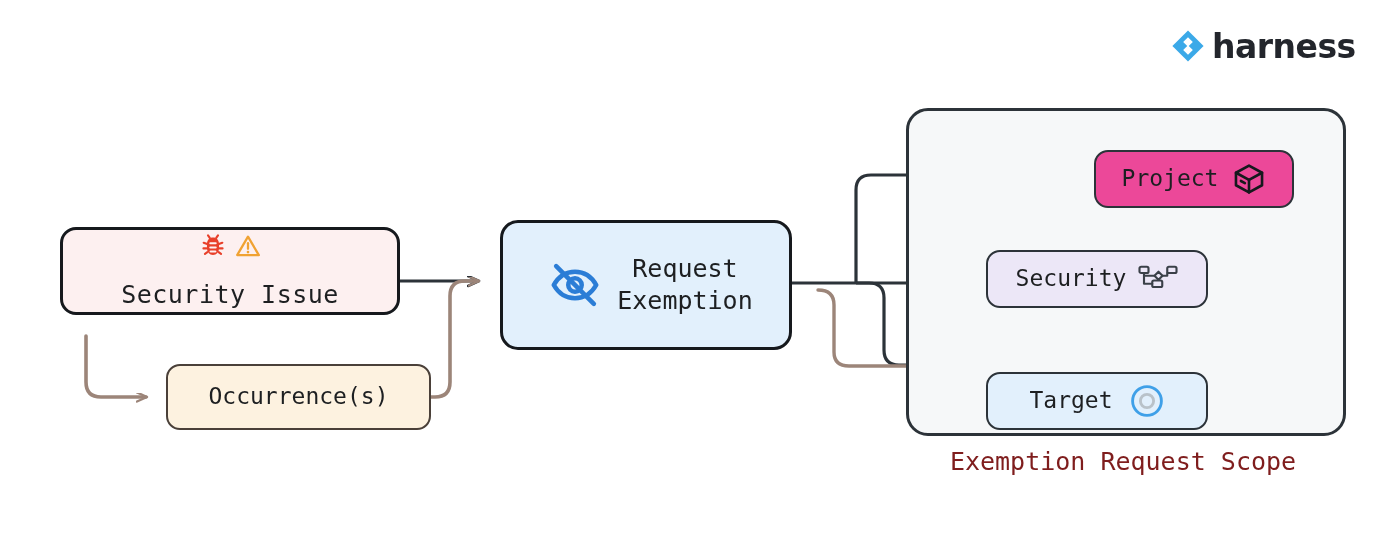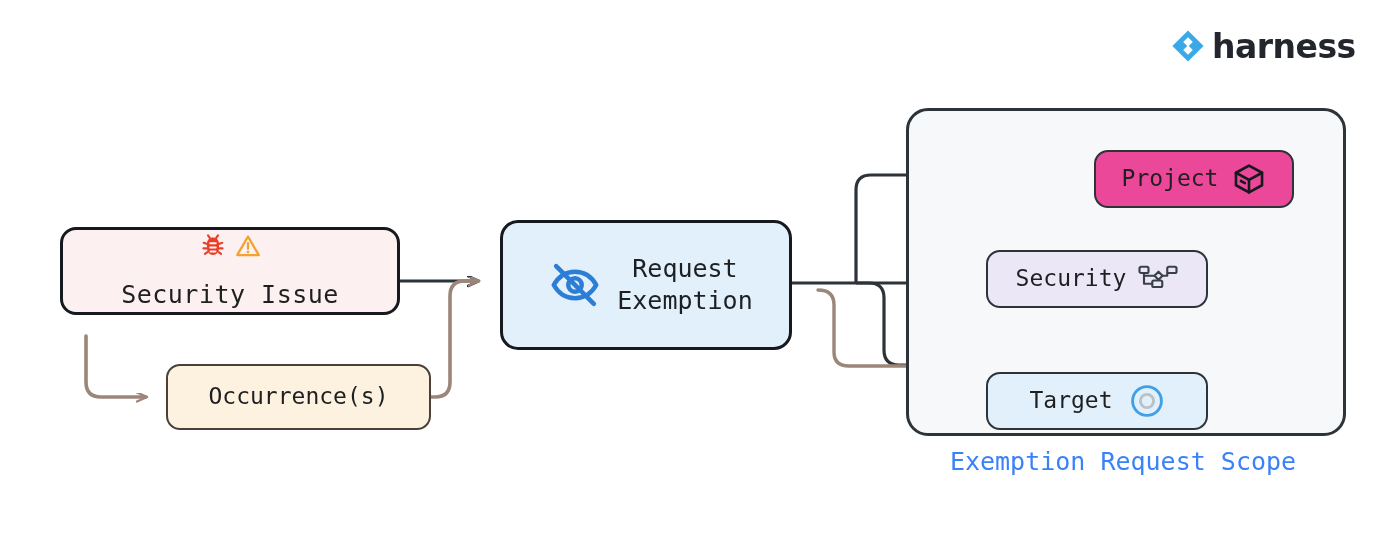--- a/index.html
+++ b/index.html
@@ -99,21 +99,21 @@
     background: #f6f8f9;
     border: 3px solid #2c3339;
     border-radius: 22px;
   }
   #scope-label {
     position: absolute;
     left: 906px; top: 447px;
     width: 434px;
     text-align: center;
     font-size: 25px;
-    color: #3b82f6;
+    color: #7f1d1d;
     white-space: pre;
   }
 
   
   #project {
     left: 1094px; top: 150px;
     width: 200px; height: 58px;
     background: #ec4899;
     border: 2.5px solid #2c3339;
     gap: 14px;

